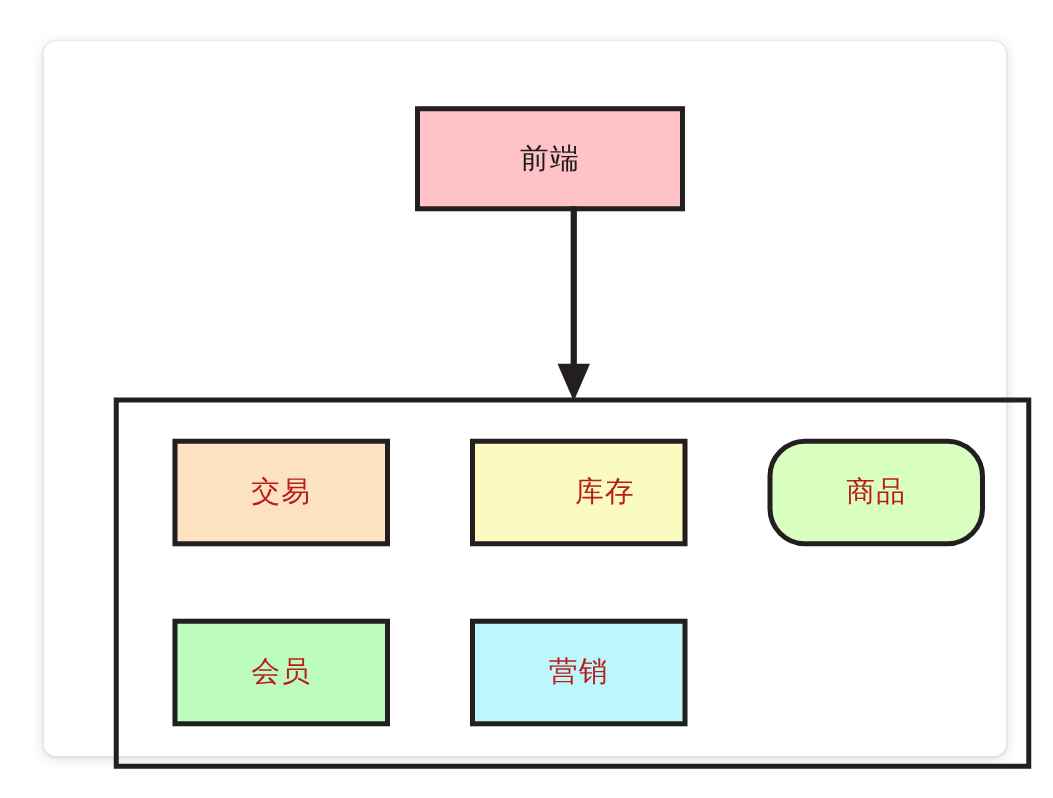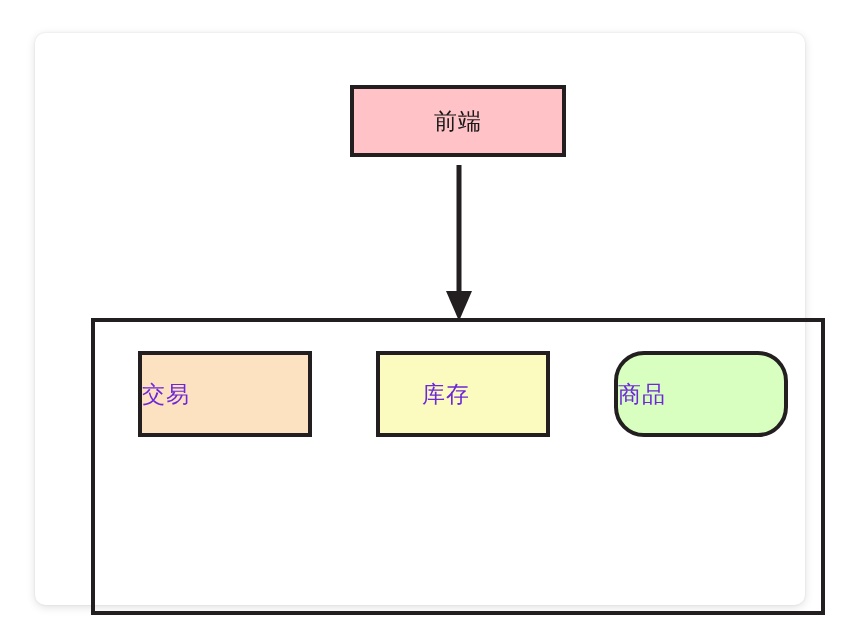--- a/index.html
+++ b/index.html
@@ -40,24 +40,24 @@
     align-items: center;
     justify-content: center;
     color: #1a1a1a;
     font-size: 23px;
     line-height: 1;
     letter-spacing: 1px;
     font-weight: 400;
     font-family: "DejaVu Sans", "Liberation Sans", sans-serif;
   }
   #frontend-node {
-    left: 315px;
+    left: 297px;
     top: 52px;
     width: 216px;
-    height: 72px;
+    height: 84px;
   }
   
   #arrow-svg {
     position: absolute;
     left: 400px;
     top: 132px;
     width: 48px;
     height: 158px;
     overflow: visible;
   }
@@ -83,21 +83,22 @@
     grid-template-rows: repeat(2, 86px);
     column-gap: 64px;
     row-gap: 58px;
   }
   .service-node {
     position: relative;
     box-sizing: border-box;
     border: 4px solid #231f20;
     display: flex;
     align-items: center;
-    color: #6d28d9;
+    justify-content: center;
+    color: #b91c1c;
     font-size: 23px;
     line-height: 1;
     letter-spacing: 1px;
     font-weight: 400;
   }
 </style>
 </head>
 <body>
 
 <div id="stage" style="background: rgb(255, 255, 255);">
@@ -121,20 +122,26 @@
         </div>
 
         <div class="service-node" style="background: rgb(251, 251, 191); padding-left: 42px;">
           <span>库存</span>
         </div>
 
         <div class="service-node" style="background: rgb(217, 255, 192); border-radius: 30px;">
           <span>商品</span>
         </div>
 
+        <div class="service-node" style="background: rgb(189, 252, 191);">
+          <span>会员</span>
+        </div>
 
 
+        <div class="service-node" style="background: rgb(189, 247, 252);">
+          <span>营销</span>
+        </div>
 
       </div>
     </div>
 
   </div>
 </div>
 
 </body></html>

